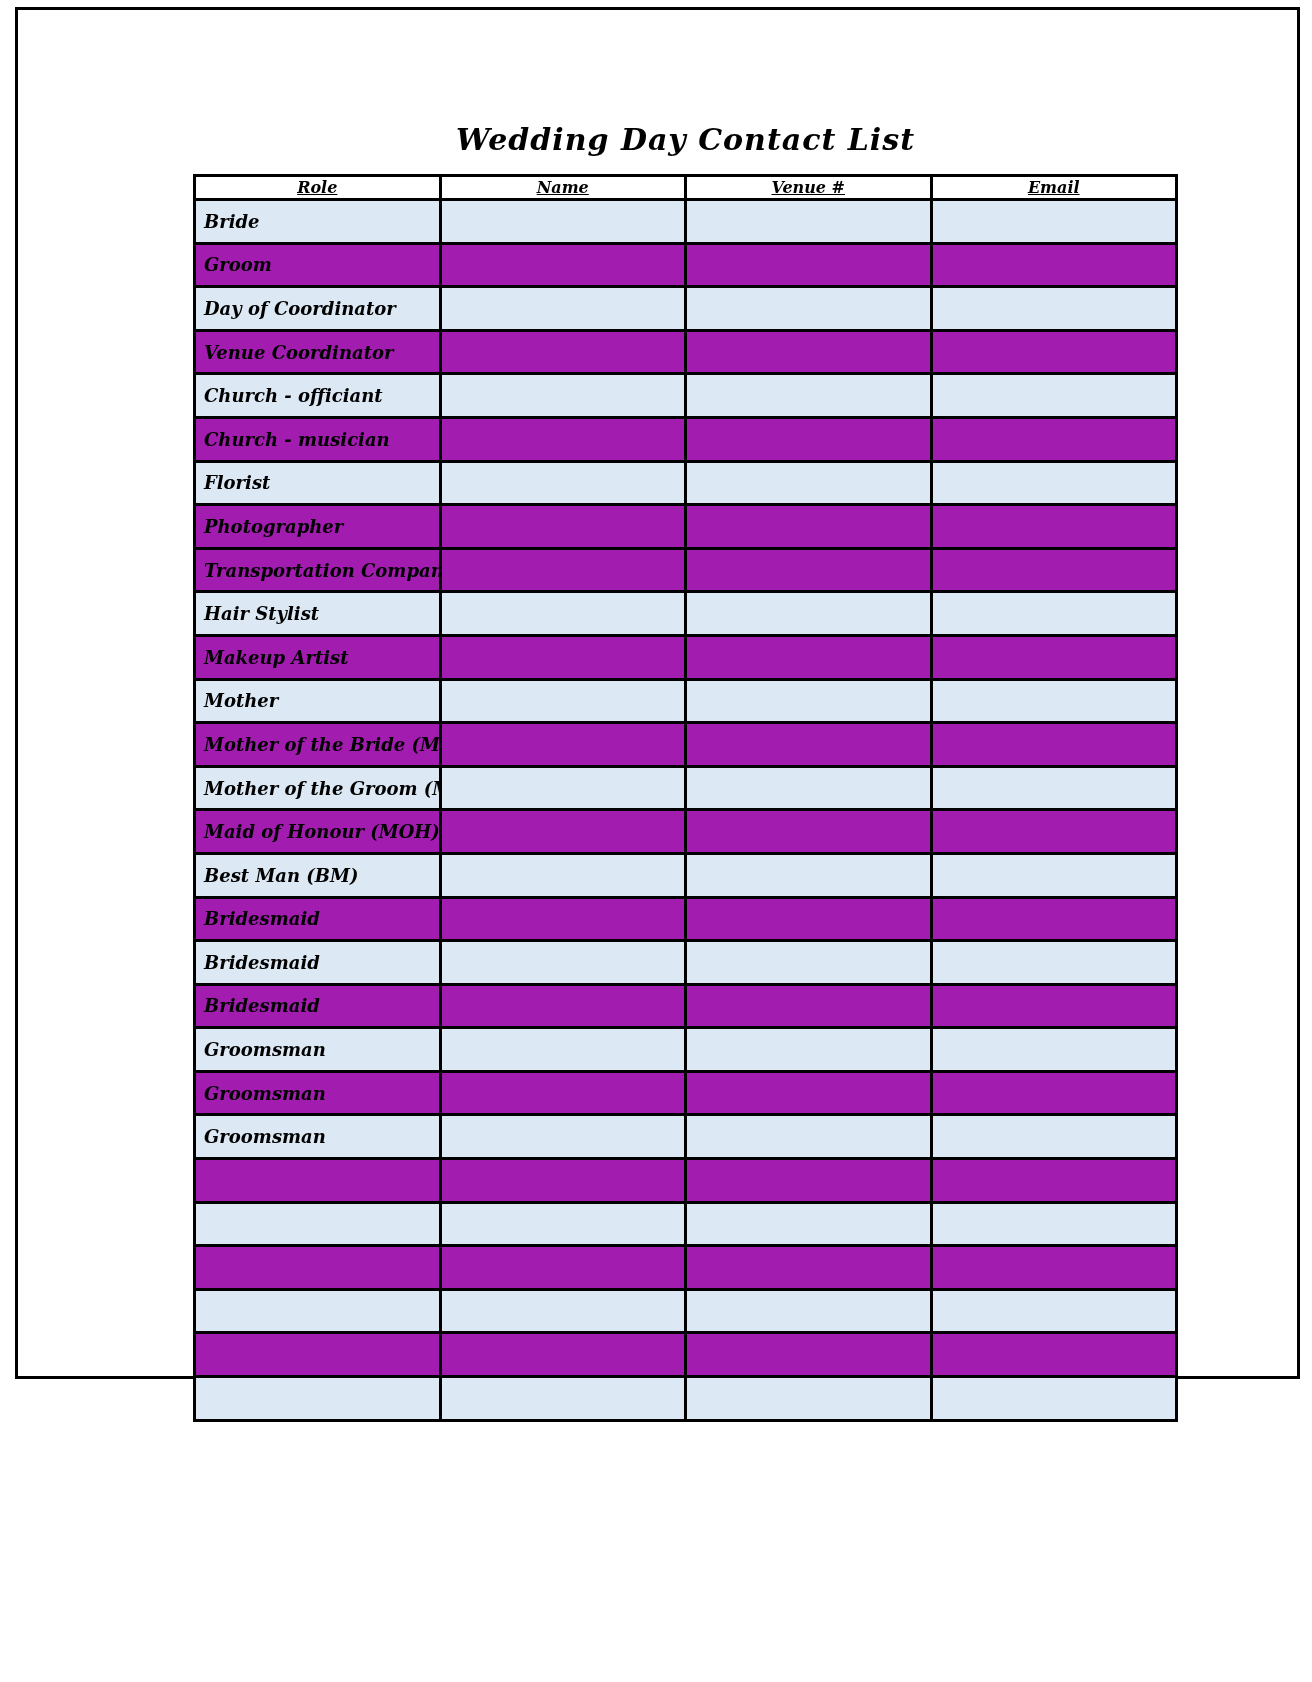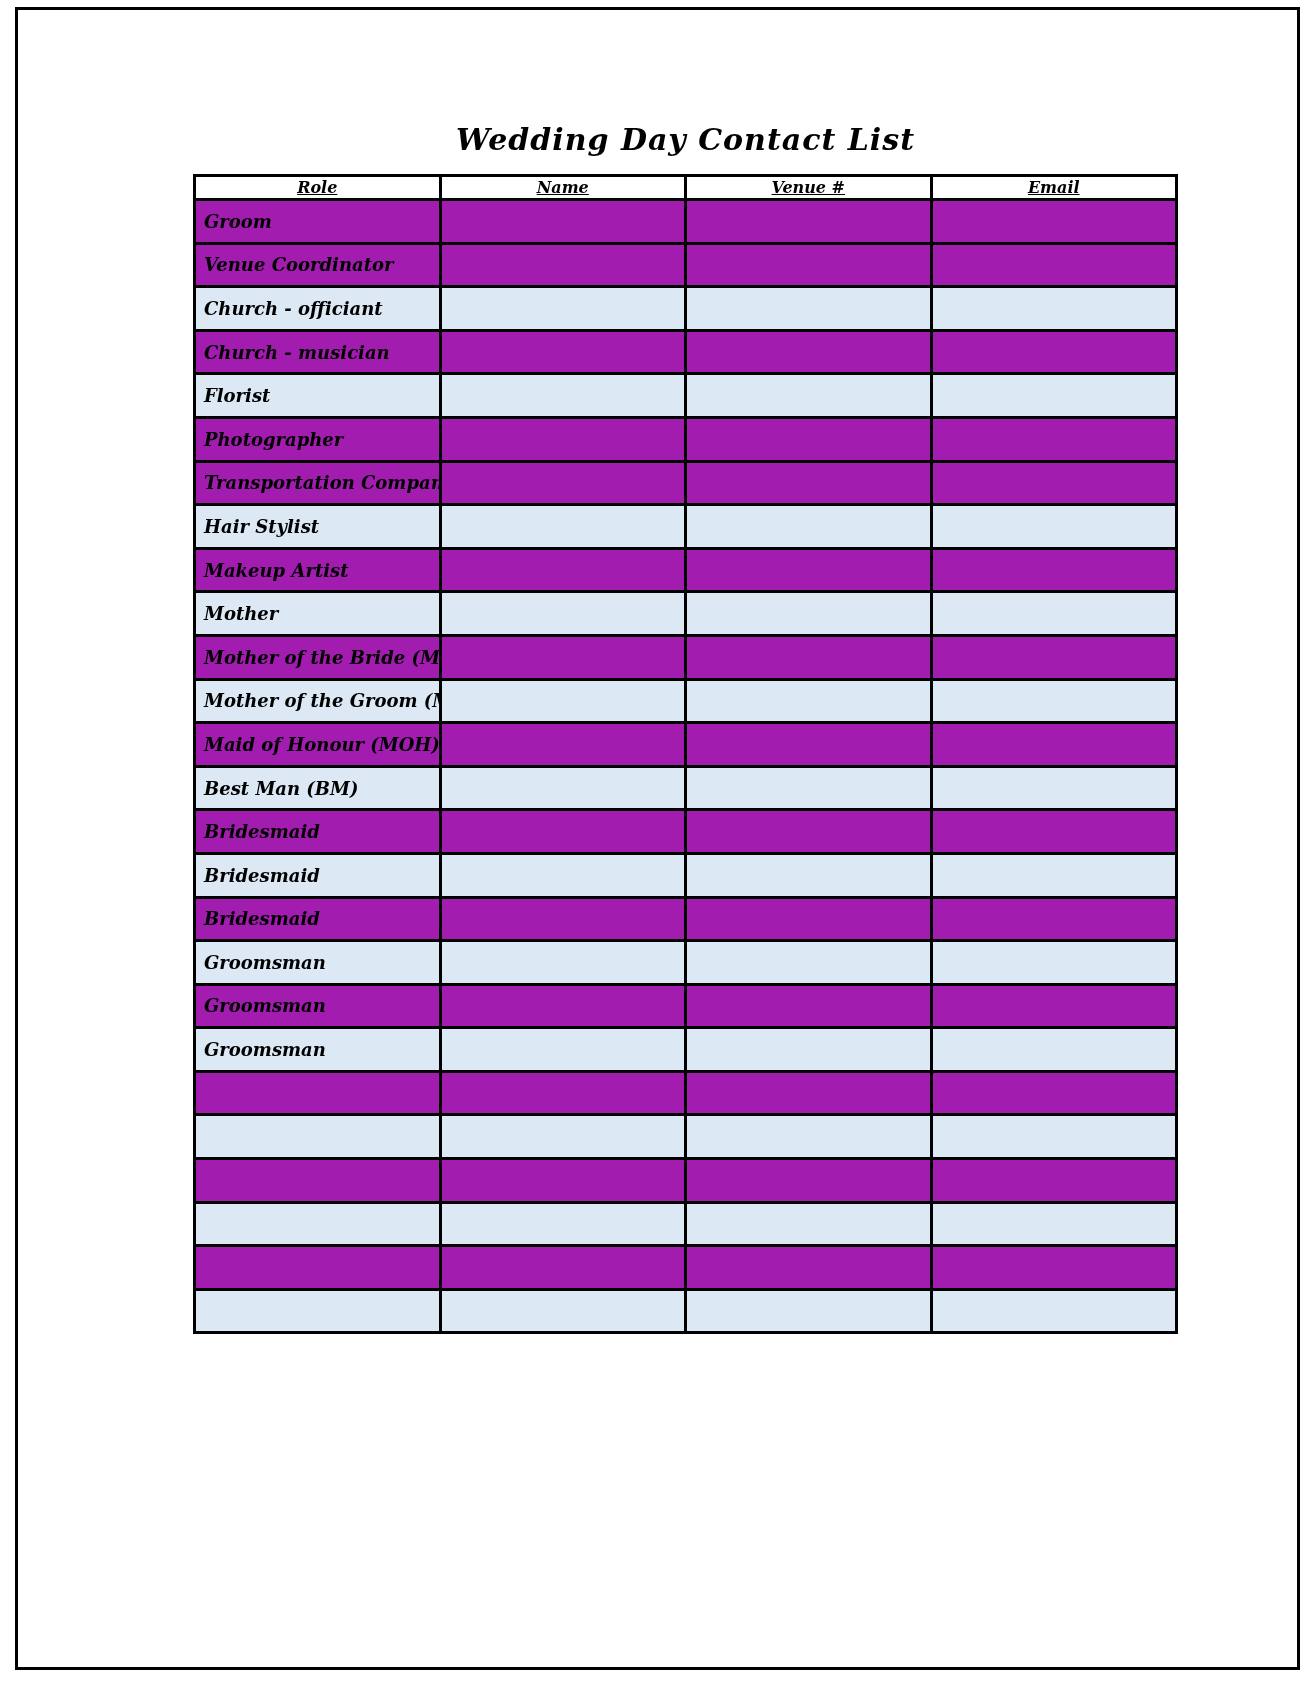--- a/index.html
+++ b/index.html
@@ -9,21 +9,21 @@
   }
   *{box-sizing:border-box;}
   html,body{margin:0;padding:0;background:#ffffff;}
   body{
     width:1312px;height:1682px;
     font-family:"DejaVu Serif","Liberation Serif",serif;
     position:relative;overflow:hidden;
   }
   .page{
     position:absolute;left:15px;top:7px;
-    width:1285px;height:1663px;
+    width:1285px;height:1372px;
     border:3px solid var(--border);
     background:var(--page-bg);
     padding-left:43px;
   }
   .doc-title{
     position:absolute;
     left:175px;top:112px;width:985px;
     margin:0;
     text-align:center;
     font-size:30px;
@@ -84,22 +84,34 @@
     </colgroup>
     <thead>
       <tr>
         <th>Role</th>
         <th>Name</th>
         <th>Venue #</th>
         <th>Email</th>
       </tr>
     </thead>
     <tbody id="table-body">
+        <tr class="alt">
+          <td>Bride</td>
+          <td></td>
+          <td></td>
+          <td></td>
+        </tr>
         <tr class="plain">
           <td>Groom</td>
+          <td></td>
+          <td></td>
+          <td></td>
+        </tr>
+        <tr class="alt">
+          <td>Day of Coordinator</td>
           <td></td>
           <td></td>
           <td></td>
         </tr>
         <tr class="plain">
           <td>Venue Coordinator</td>
           <td></td>
           <td></td>
           <td></td>
         </tr>

